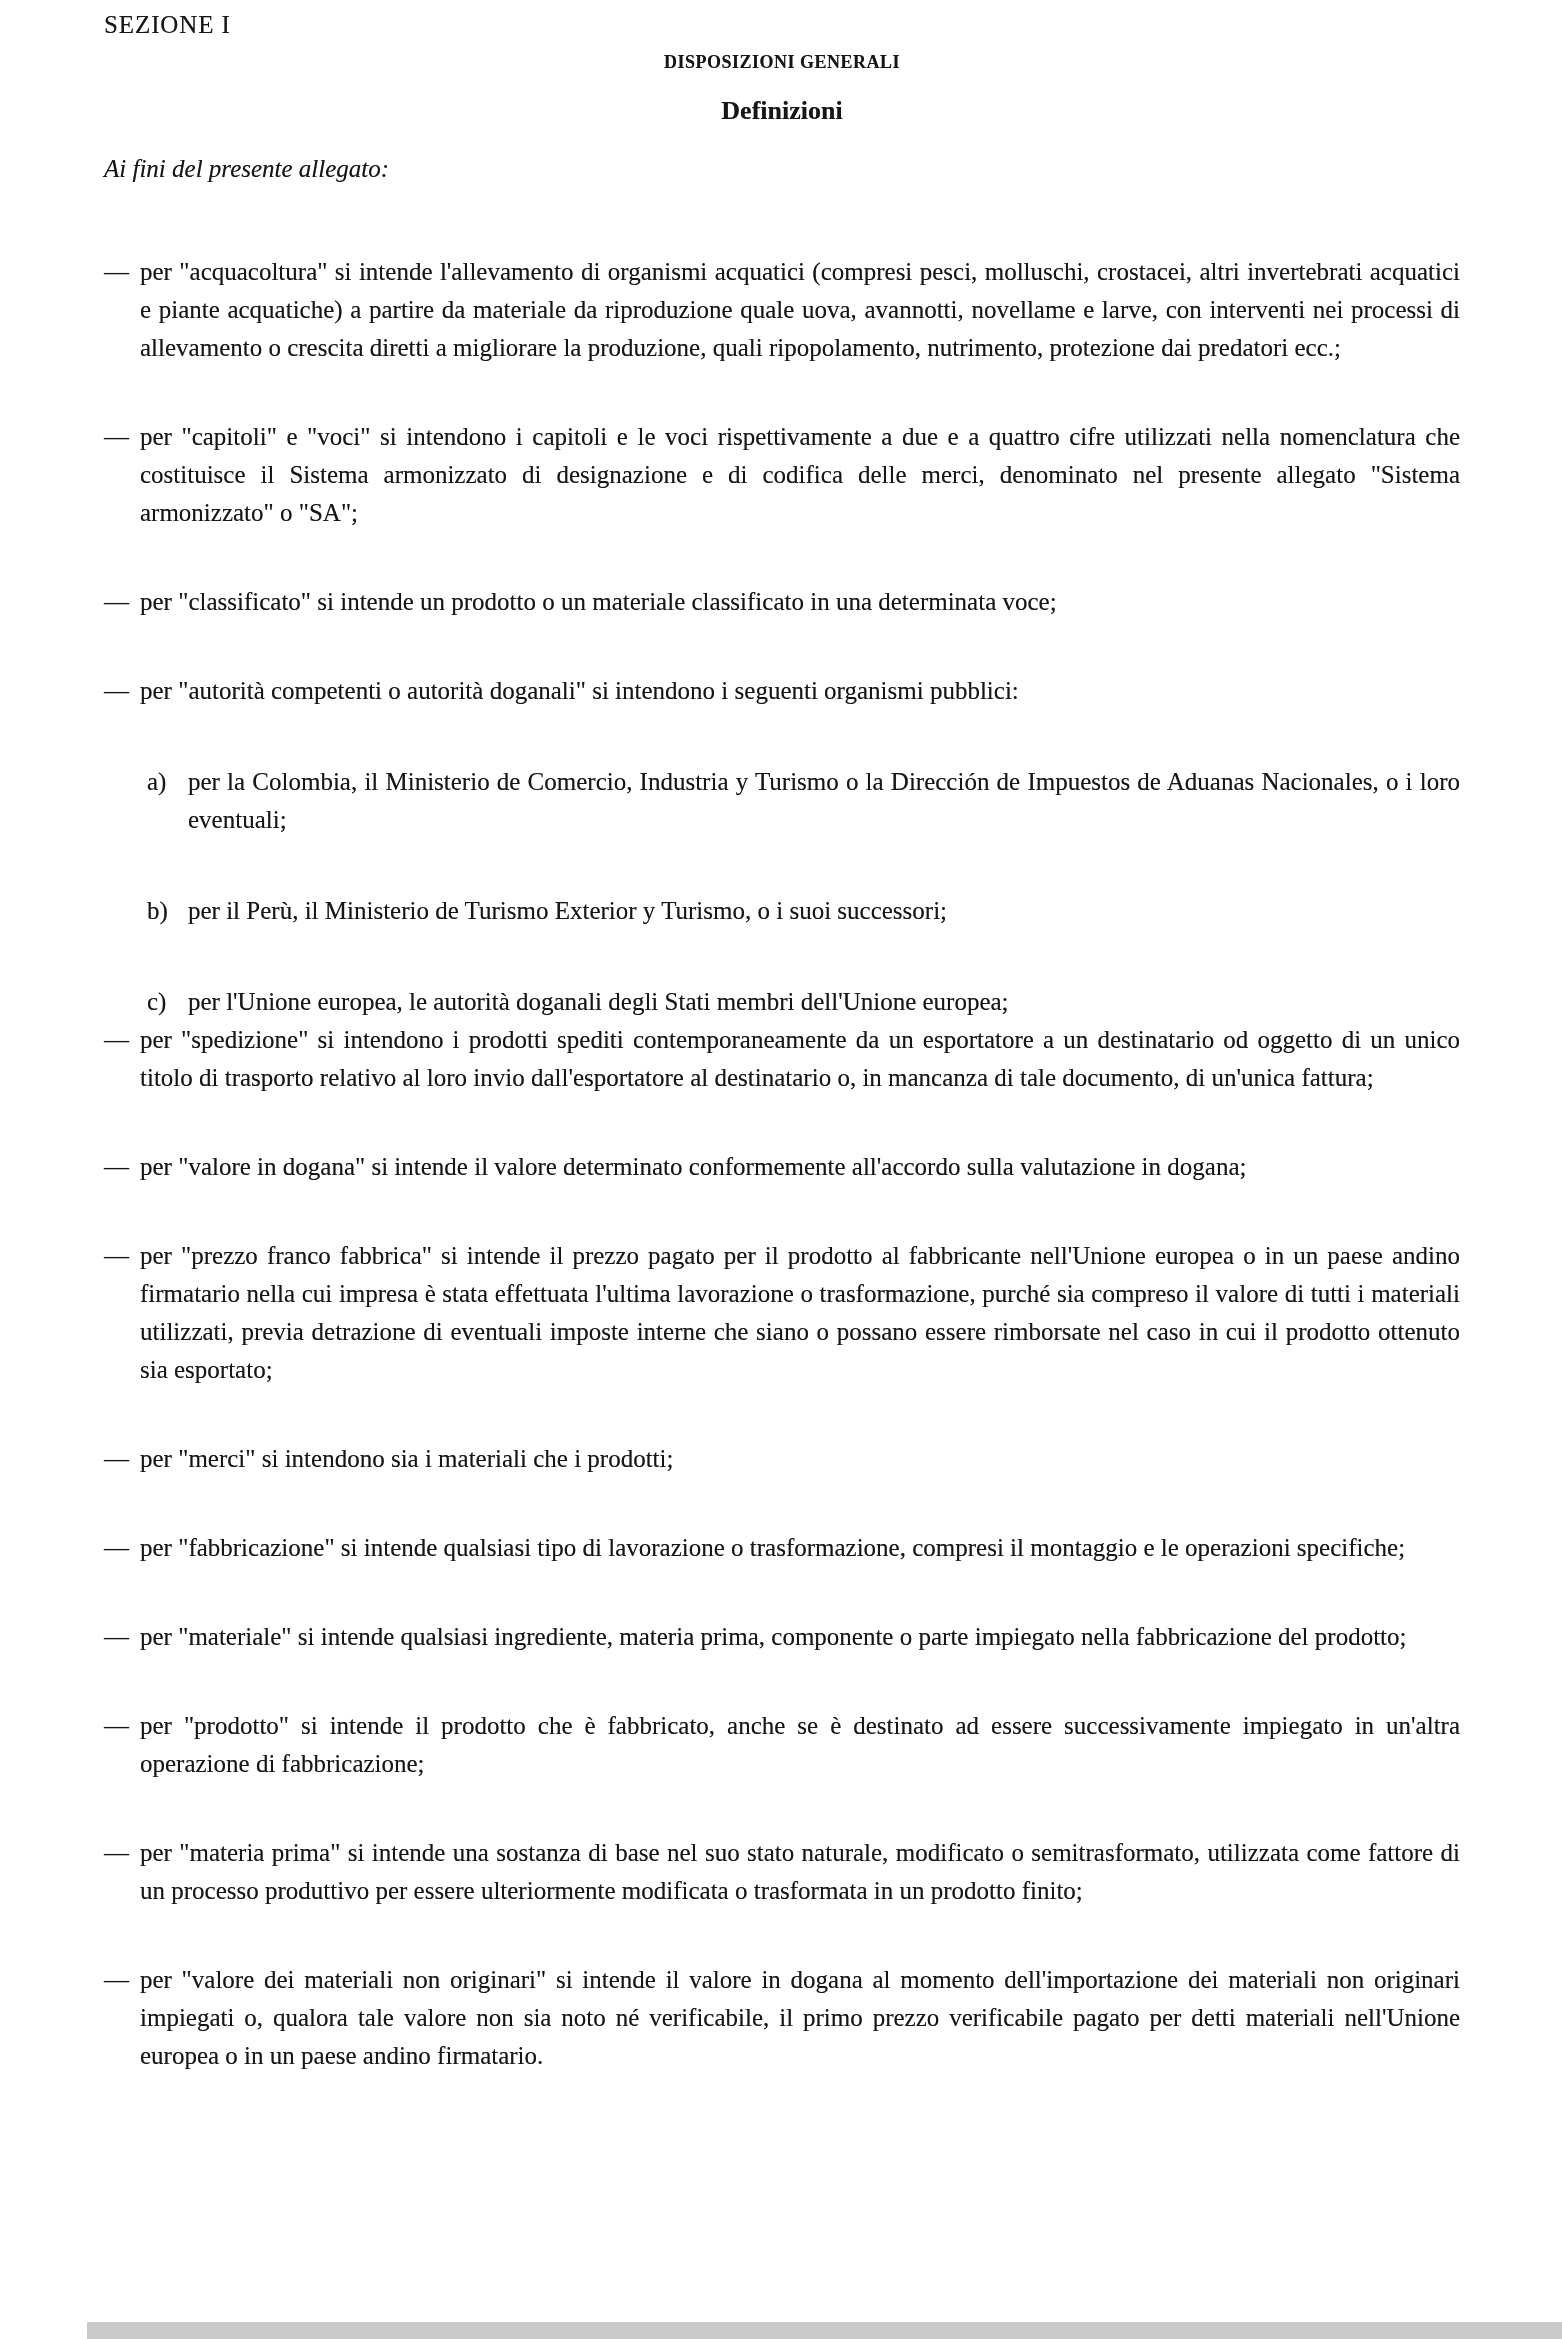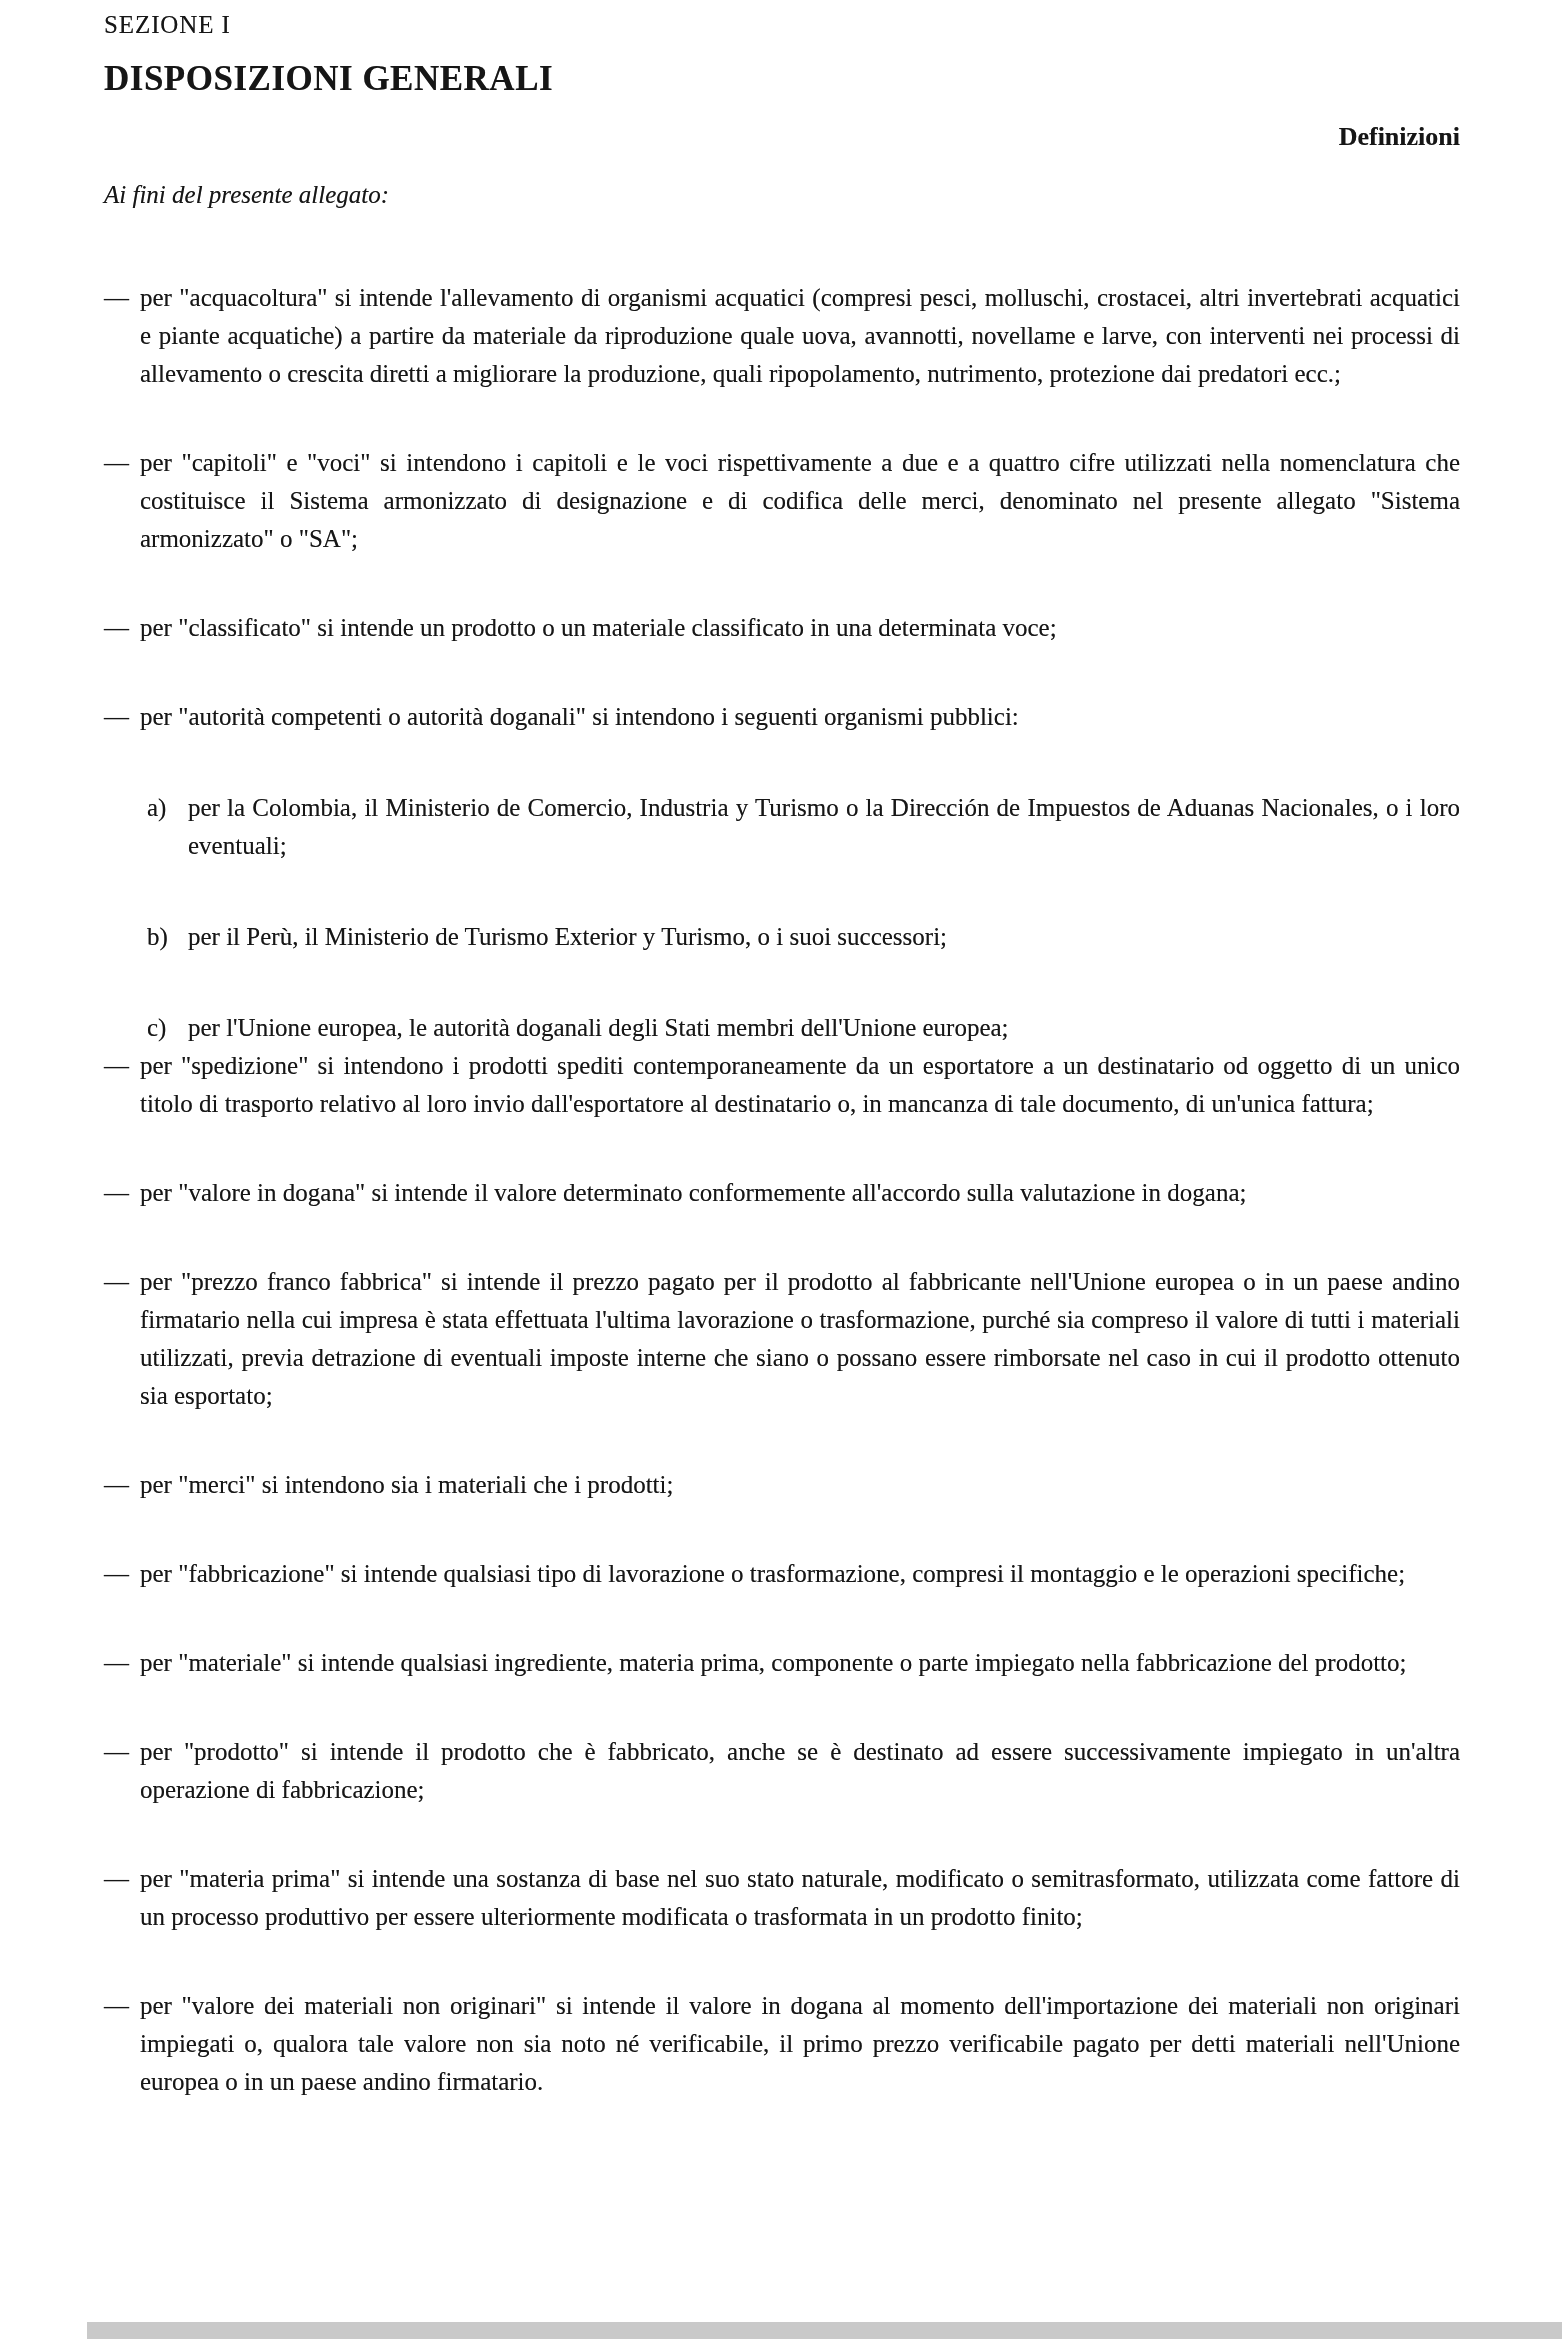--- a/index.html
+++ b/index.html
@@ -26,34 +26,34 @@
   
   .page * {
     text-shadow: 0 0 0.6px rgba(0,0,0,0.45);
   }
   .h-section {
     font-size: 25px;
     letter-spacing: 0.9px;
     margin: 3.7px 0 0 0;
   }
   .h-chapter {
-    text-align: left;
-    font-size: 35px;
+    text-align: center;
+    font-size: 18px;
     font-weight: bold;
     letter-spacing: 0.5px;
-    margin: 20px 0 0 0;
+    margin: 13px 0 0 0;
   }
   .h-article {
     text-align: center;
     font-size: 25px;
     font-style: italic;
     margin: 25px 0 0 0;
   }
   .h-title {
-    text-align: right;
+    text-align: center;
     font-size: 26px;
     font-weight: bold;
     margin: 23px 0 0 0;
   }
   .intro {
     font-size: 25px;
     margin: 29px 0 0 0;
     font-style: italic;
   }
   .definitions {

